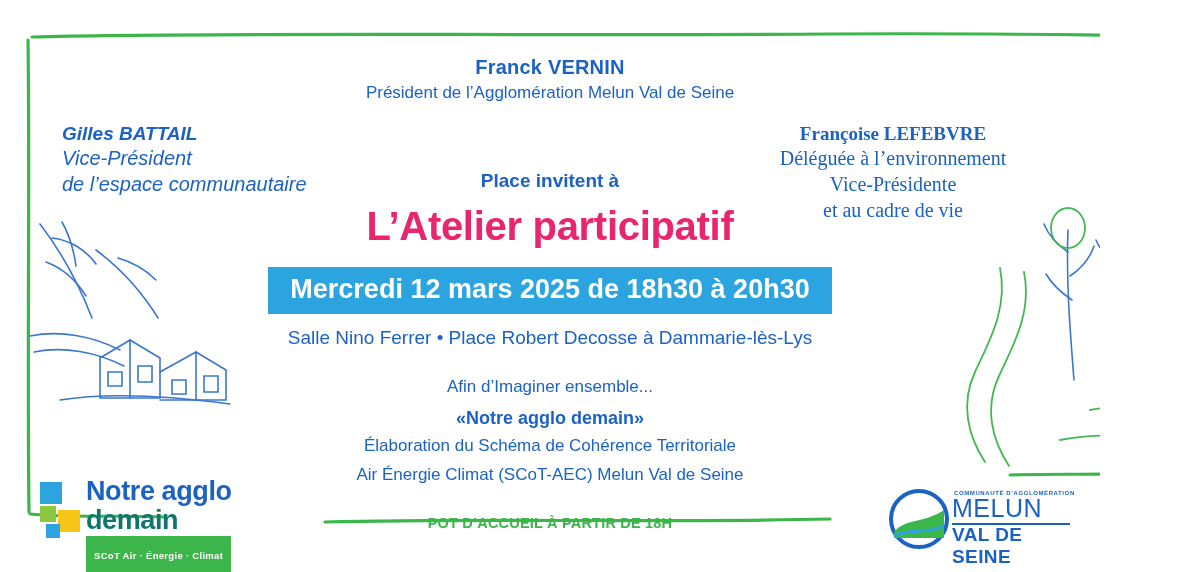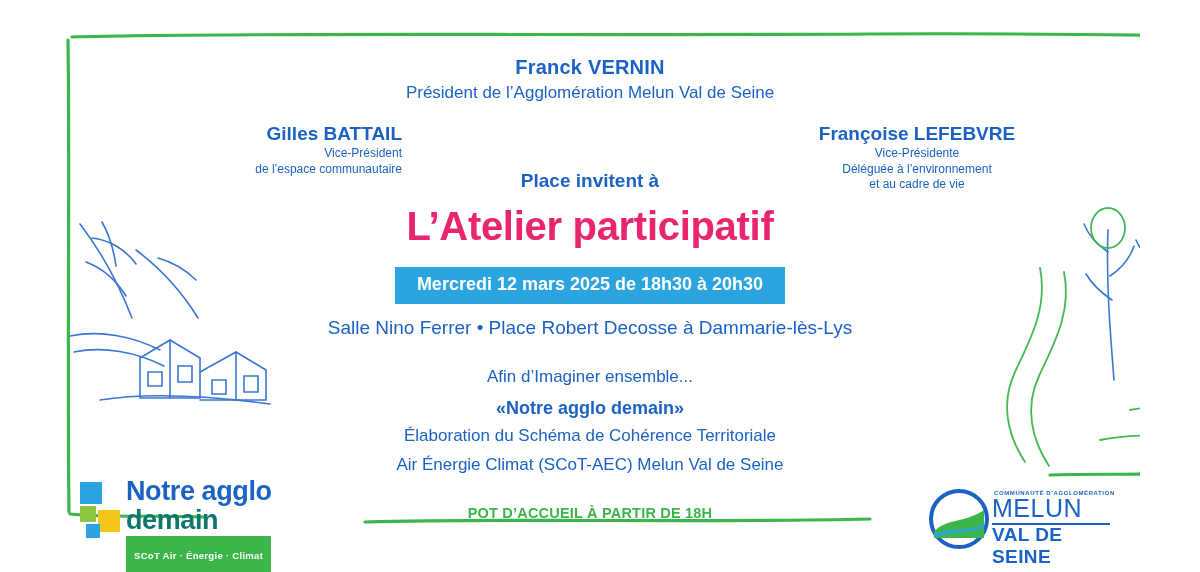--- a/index.html
+++ b/index.html
@@ -9,21 +9,20 @@
   }
   body {
     font-family: "Liberation Sans", sans-serif;
   }
   .poster {
     position: relative;
     width: 1100px;
     height: 572px;
     background: #ffffff;
     overflow: hidden;
-    margin-left: 40px;
   }
 
   
   .frame-svg {
     position: absolute;
     left: 0;
     top: 0;
     width: 1200px;
     height: 572px;
     pointer-events: none;
@@ -47,39 +46,41 @@
     color: #1b62c4;
     font-size: 17px;
     margin-top: 4px;
   }
 
   .left-block {
     position: absolute;
     left: 62px;
     top: 122px;
     width: 300px;
-    text-align: right;
+    text-align: left;
     line-height: 1.28;
+    font-style: italic;
   }
   .right-block {
     position: absolute;
-    right: 68px;
+    right: 52px;
     top: 122px;
     width: 310px;
     text-align: center;
     line-height: 1.28;
+    font-family: Liberation Serif, serif;
   }
   .name-side {
     color: #1b62c4;
     font-weight: bold;
     font-size: 19px;
   }
   .role-side {
     color: #1b62c4;
-    font-size: 12px;
+    font-size: 20px;
   }
 
   
   .center {
     position: absolute;
     left: 50%;
     transform: translateX(-50%);
     top: 170px;
     width: 640px;
     text-align: center;
@@ -94,21 +95,21 @@
     font-weight: bold;
     font-size: 40px;
     margin-top: 12px;
     letter-spacing: -0.3px;
   }
   .date-bar {
     display: inline-block;
     background: #2ba4e0;
     color: #ffffff;
     font-weight: bold;
-    font-size: 18px;
+    font-size: 27px;
     padding: 7px 22px 9px 22px;
     margin-top: 18px;
     white-space: nowrap;
   }
   .venue {
     color: #1b62c4;
     font-size: 19px;
     margin-top: 13px;
   }
   .afin {
@@ -289,22 +290,22 @@
   </div>
 
   <div class="left-block">
     <div class="name-side">Gilles BATTAIL</div>
     <div class="role-side">Vice-Président</div>
     <div class="role-side">de l’espace communautaire</div>
   </div>
 
   <div class="right-block">
     <div class="name-side">Françoise LEFEBVRE</div>
+    <div class="role-side">Déléguée à l’environnement</div>
     <div class="role-side">Vice-Présidente</div>
-    <div class="role-side">Déléguée à l’environnement</div>
     <div class="role-side">et au cadre de vie</div>
   </div>
 
   <div class="center">
     <div class="invite-line">Place invitent à</div>
     <div class="atelier">L’Atelier participatif</div>
     <div class="date-bar">Mercredi 12 mars 2025 de 18h30 à 20h30</div>
     <div class="venue">Salle Nino Ferrer • Place Robert Decosse à Dammarie-lès-Lys</div>
     <div class="afin">Afin d’Imaginer ensemble...</div>
     <div class="slogan">«Notre agglo demain»</div>

